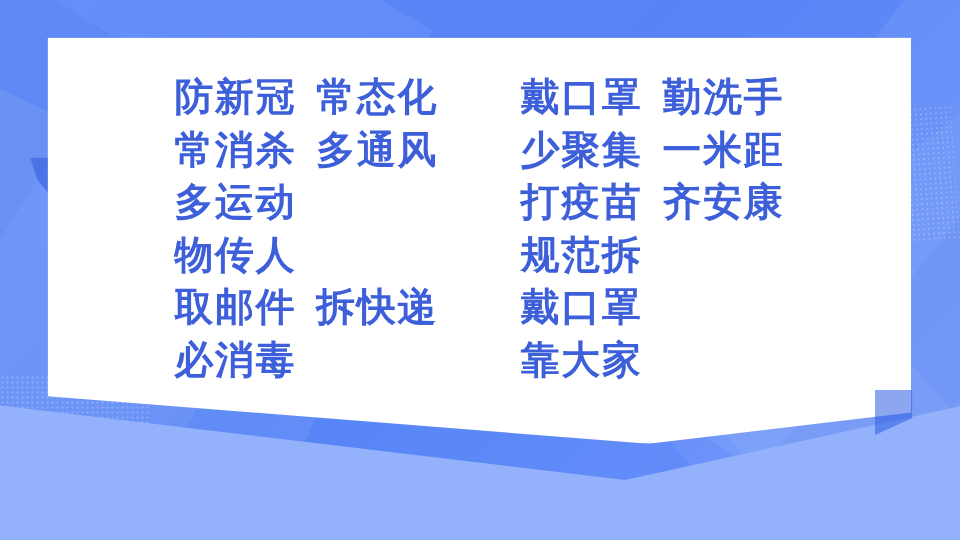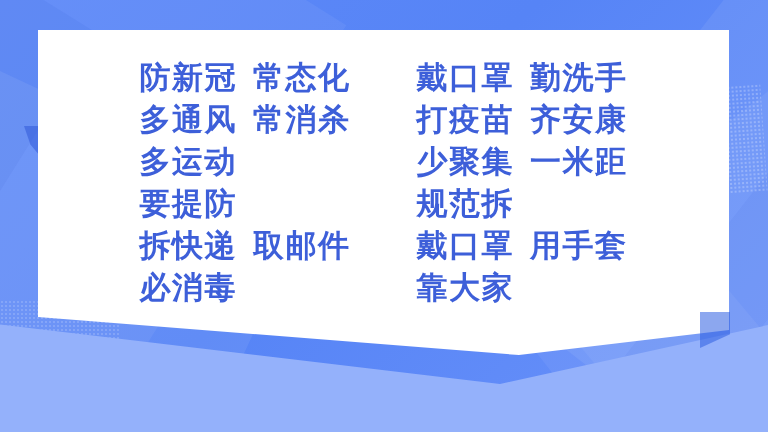--- a/index.html
+++ b/index.html
@@ -237,57 +237,56 @@
   <div class="card-fold"></div>
 
   <div class="slogan-wrap">
 
     <div class="slogan-col">
       <div class="slogan-line">
         <span class="phrase">防新冠</span>
         <span class="phrase">常态化</span>
       </div>
       <div class="slogan-line">
+        <span class="phrase">常消杀</span>
         <span class="phrase">多通风</span>
-        <span class="phrase">常消杀</span>
       </div>
       <div class="slogan-line">
         <span class="phrase">多运动</span>
       </div>
       <div class="slogan-line">
-        <span class="phrase">要提防</span>
-      </div>
-      <div class="slogan-line">
+        <span class="phrase">物传人</span>
+      </div>
+      <div class="slogan-line">
+        <span class="phrase">取邮件</span>
         <span class="phrase">拆快递</span>
-        <span class="phrase">取邮件</span>
       </div>
       <div class="slogan-line">
         <span class="phrase">必消毒</span>
       </div>
     </div>
 
     <div class="slogan-col">
       <div class="slogan-line">
         <span class="phrase">戴口罩</span>
         <span class="phrase">勤洗手</span>
       </div>
       <div class="slogan-line">
+        <span class="phrase">少聚集</span>
+        <span class="phrase">一米距</span>
+      </div>
+      <div class="slogan-line">
         <span class="phrase">打疫苗</span>
         <span class="phrase">齐安康</span>
       </div>
       <div class="slogan-line">
-        <span class="phrase">少聚集</span>
-        <span class="phrase">一米距</span>
-      </div>
-      <div class="slogan-line">
         <span class="phrase">规范拆</span>
       </div>
       <div class="slogan-line">
         <span class="phrase">戴口罩</span>
-        <span class="phrase">用手套</span>
       </div>
       <div class="slogan-line">
         <span class="phrase">靠大家</span>
       </div>
     </div>
 
   </div>
 </div>
 
 </body></html>

